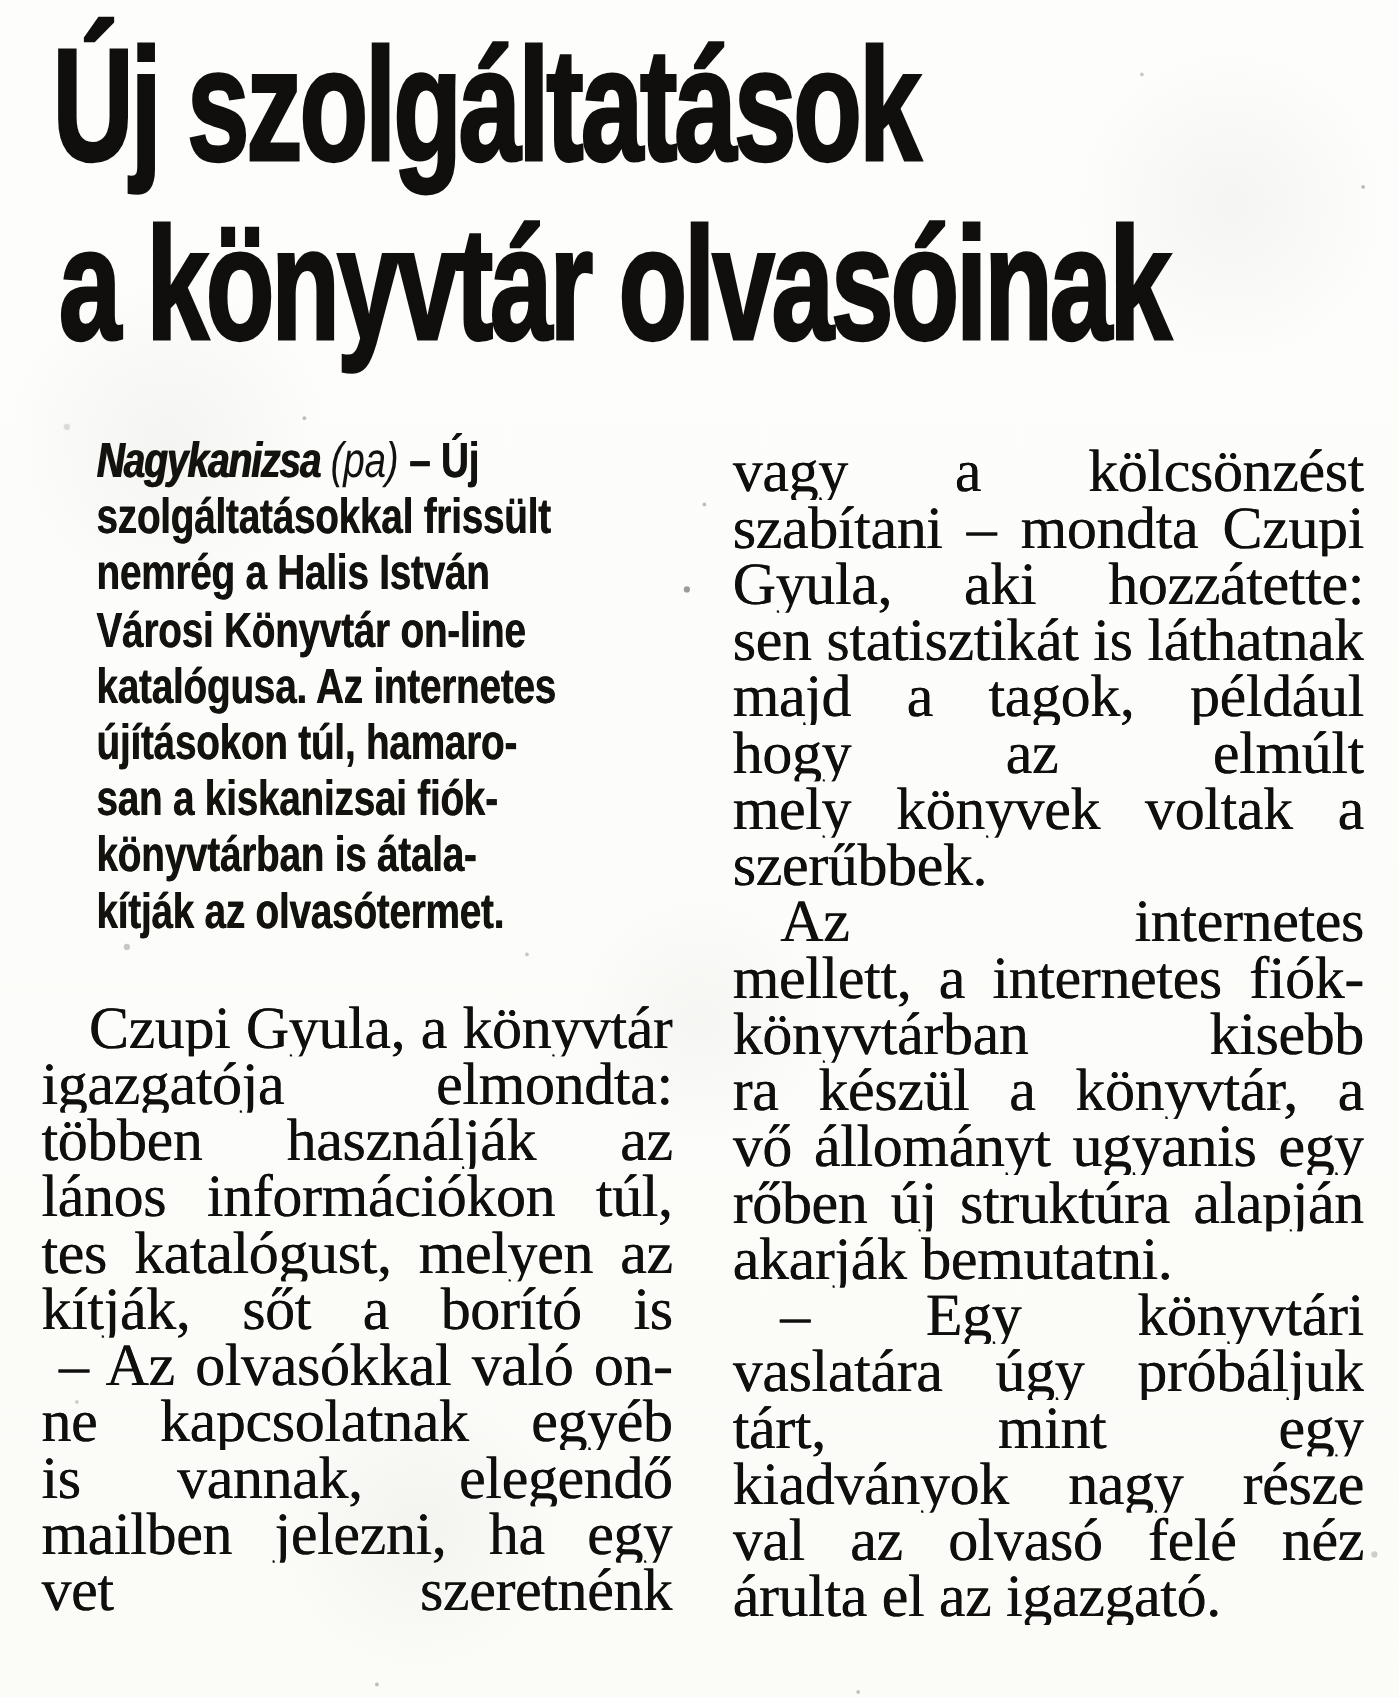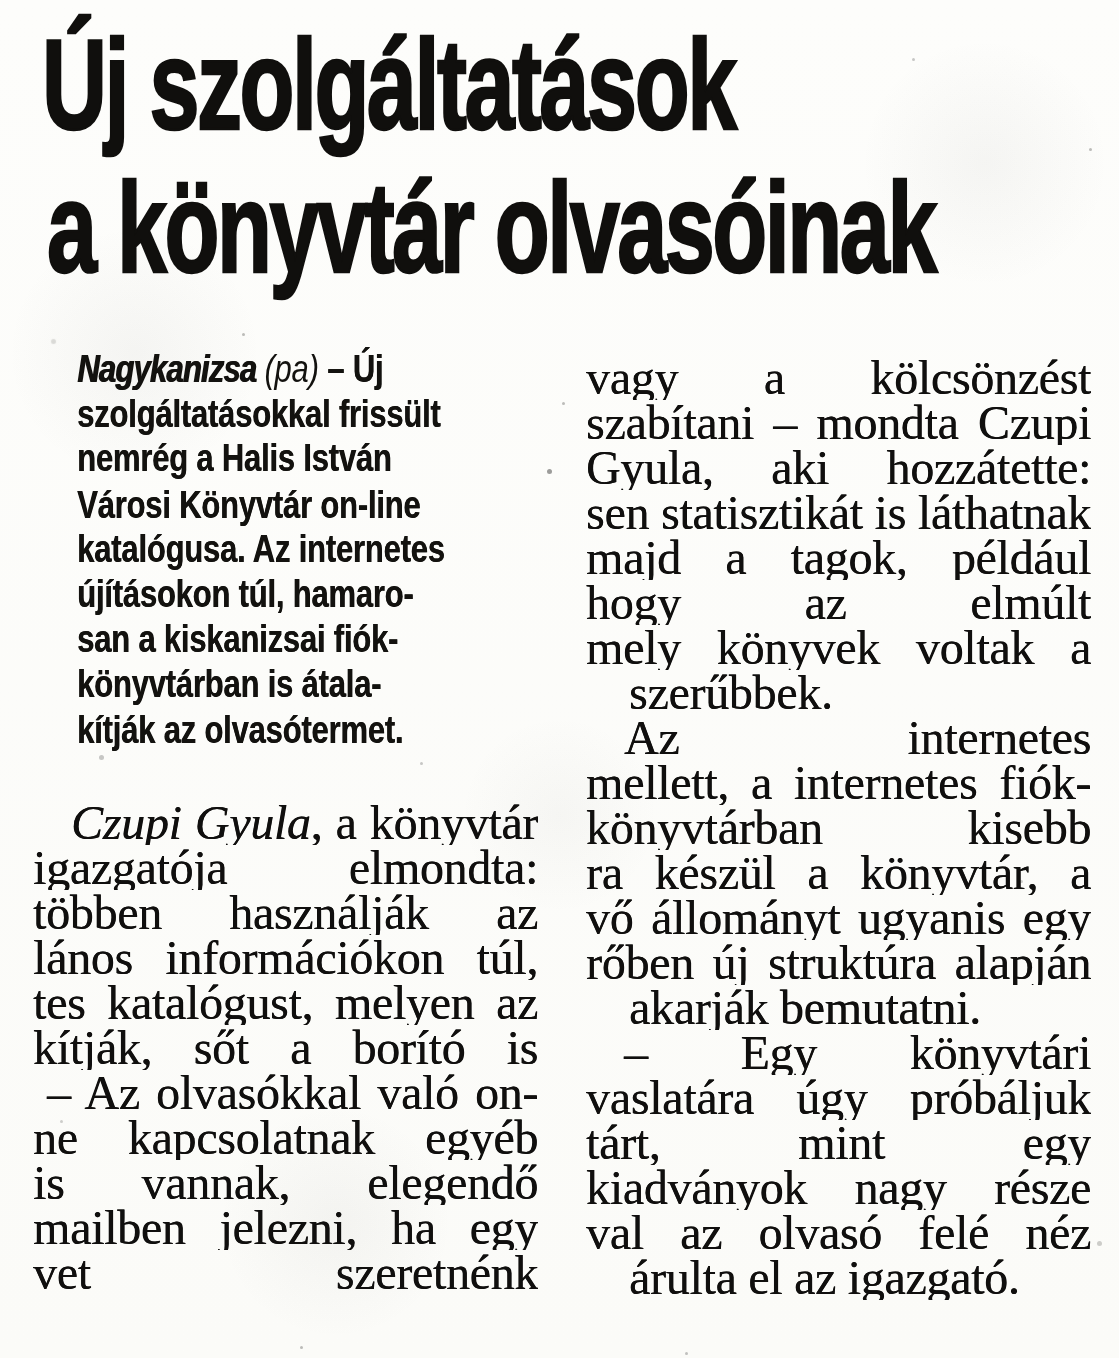--- a/index.html
+++ b/index.html
@@ -58,24 +58,24 @@
     letter-spacing:-0.3px;
     color:#100f0e;
     text-shadow:0.35px 0 0 currentColor;
   }
   .col-left{left:33px;top:800px;}
   .col-right{left:586px;top:355px;}
   .line{
     height:45px;overflow:hidden;
     text-align:justify;text-align-last:justify;
   }
-  .line.short{text-align:center;text-align-last:left;margin-left:43px;}
+  .line.short{text-align:center;text-align-last:left;}
   .line.indent{text-indent:38px;}
   .line.indent-sm{text-indent:14px;}
-  .em{font-style:italic;}
+  .em{}
   
   .specks{
     position:absolute;left:0;top:0;width:3px;height:3px;border-radius:50%;
     background:transparent;
     box-shadow:
       548px 470px 0 1px rgba(40,40,38,0.45),
       562px 402px 0 0 rgba(40,40,38,0.30),
       100px 756px 0 1px rgba(40,40,38,0.25),
       1089px 148px 0 0 rgba(40,40,38,0.30),
       300px 1346px 0 0 rgba(40,40,38,0.30),

